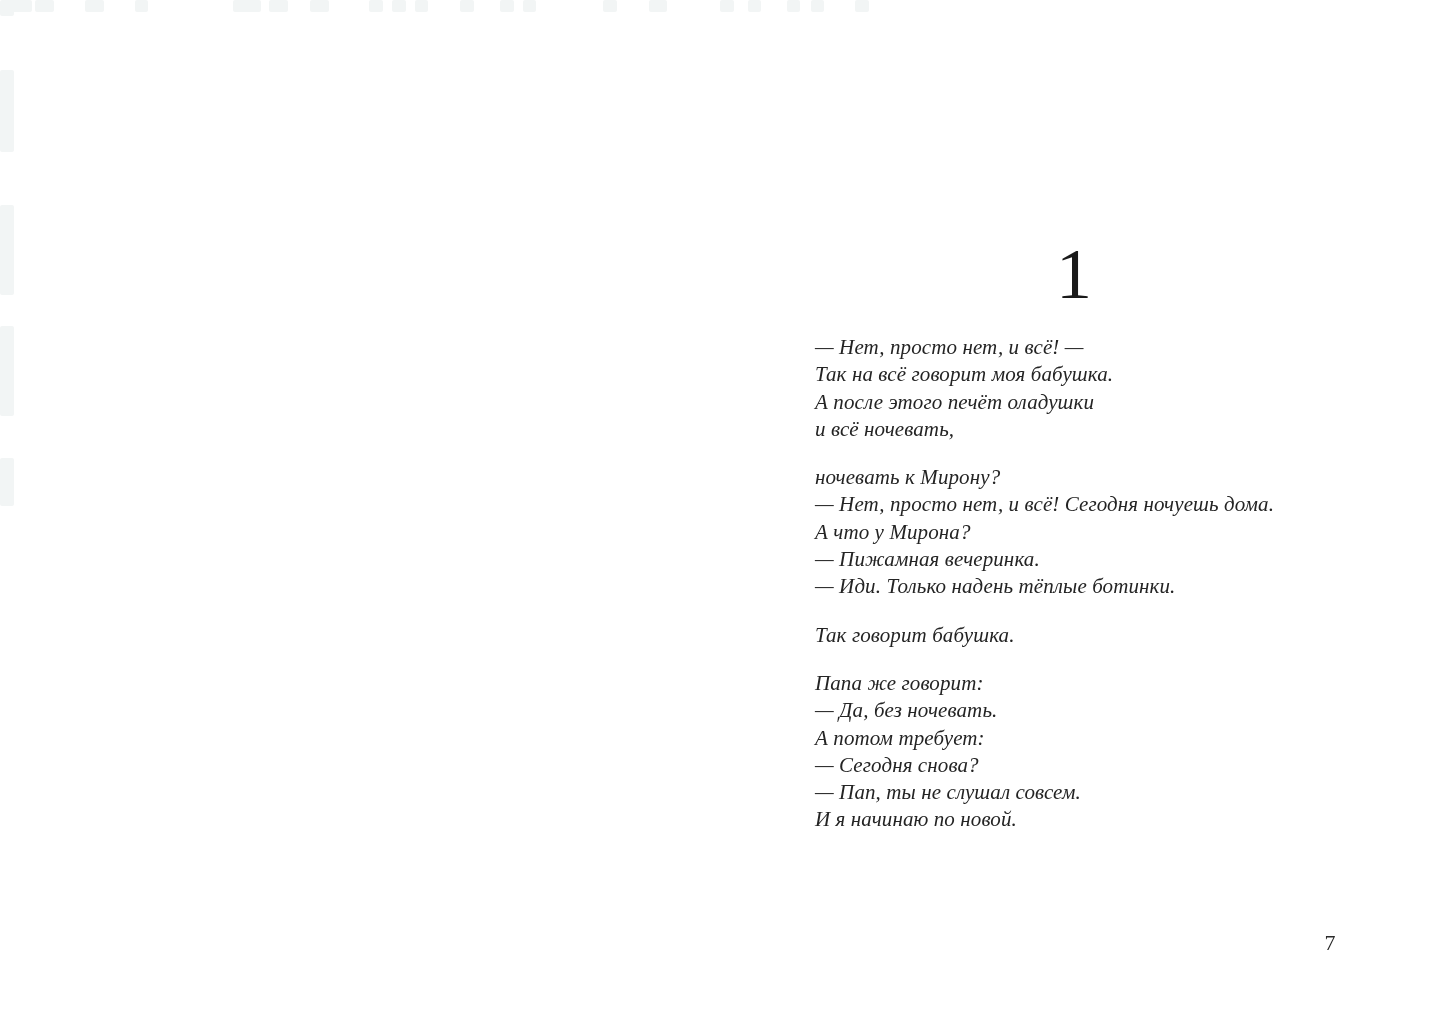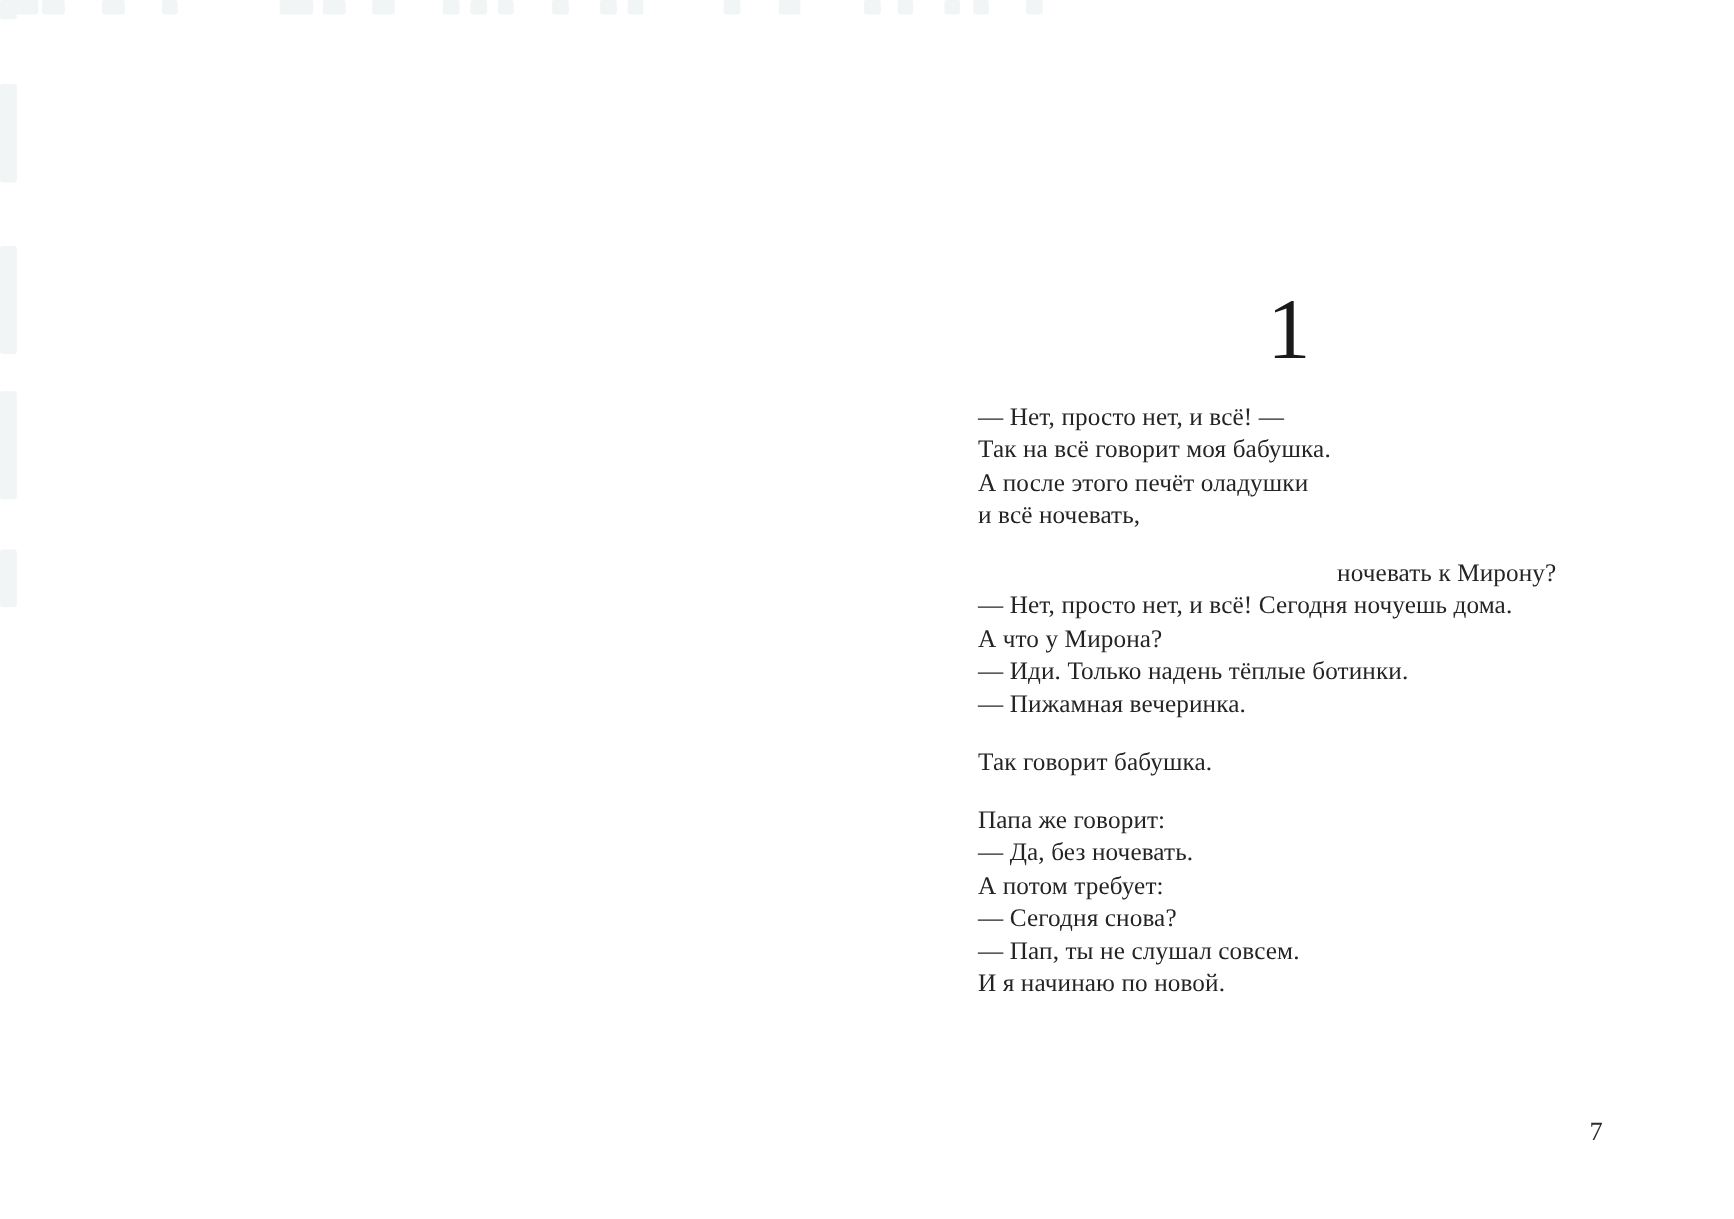--- a/index.html
+++ b/index.html
@@ -37,26 +37,27 @@
   }
 
   .poem {
     position: absolute;
     left: 815px;
     top: 334px;
     width: 492px;
     font-size: 21px;
     line-height: 27.3px;
     letter-spacing: 0.1px;
+    font-style: italic;
   }
   .stanza { margin: 0; }
   .stanza + .stanza { margin-top: 21px; }
   .poem-line { white-space: nowrap; }
   .poem-line.align-right {
-    text-align: right;
+    text-align: left;
     padding-right: 10px;
   }
 
   .page-number {
     position: absolute;
     left: 1300px;
     top: 930px;
     width: 60px;
     text-align: center;
     font-size: 22px;
@@ -105,22 +106,22 @@
       <div class="poem-line">— Нет, просто нет, и всё! —</div>
       <div class="poem-line">Так на всё говорит моя бабушка.</div>
       <div class="poem-line">А после этого печёт оладушки</div>
       <div class="poem-line">и всё ночевать,</div>
     </div>
 
     <div class="stanza">
       <div class="poem-line align-right">ночевать к Мирону?</div>
       <div class="poem-line">— Нет, просто нет, и всё! Сегодня ночуешь дома.</div>
       <div class="poem-line">А что у Мирона?</div>
+      <div class="poem-line">— Пижамная вечеринка.</div>
       <div class="poem-line">— Иди. Только надень тёплые ботинки.</div>
-      <div class="poem-line">— Пижамная вечеринка.</div>
     </div>
 
     <div class="stanza">
       <div class="poem-line">Так говорит бабушка.</div>
     </div>
 
     <div class="stanza">
       <div class="poem-line">Папа же говорит:</div>
       <div class="poem-line">— Да, без ночевать.</div>
       <div class="poem-line">А потом требует:</div>

